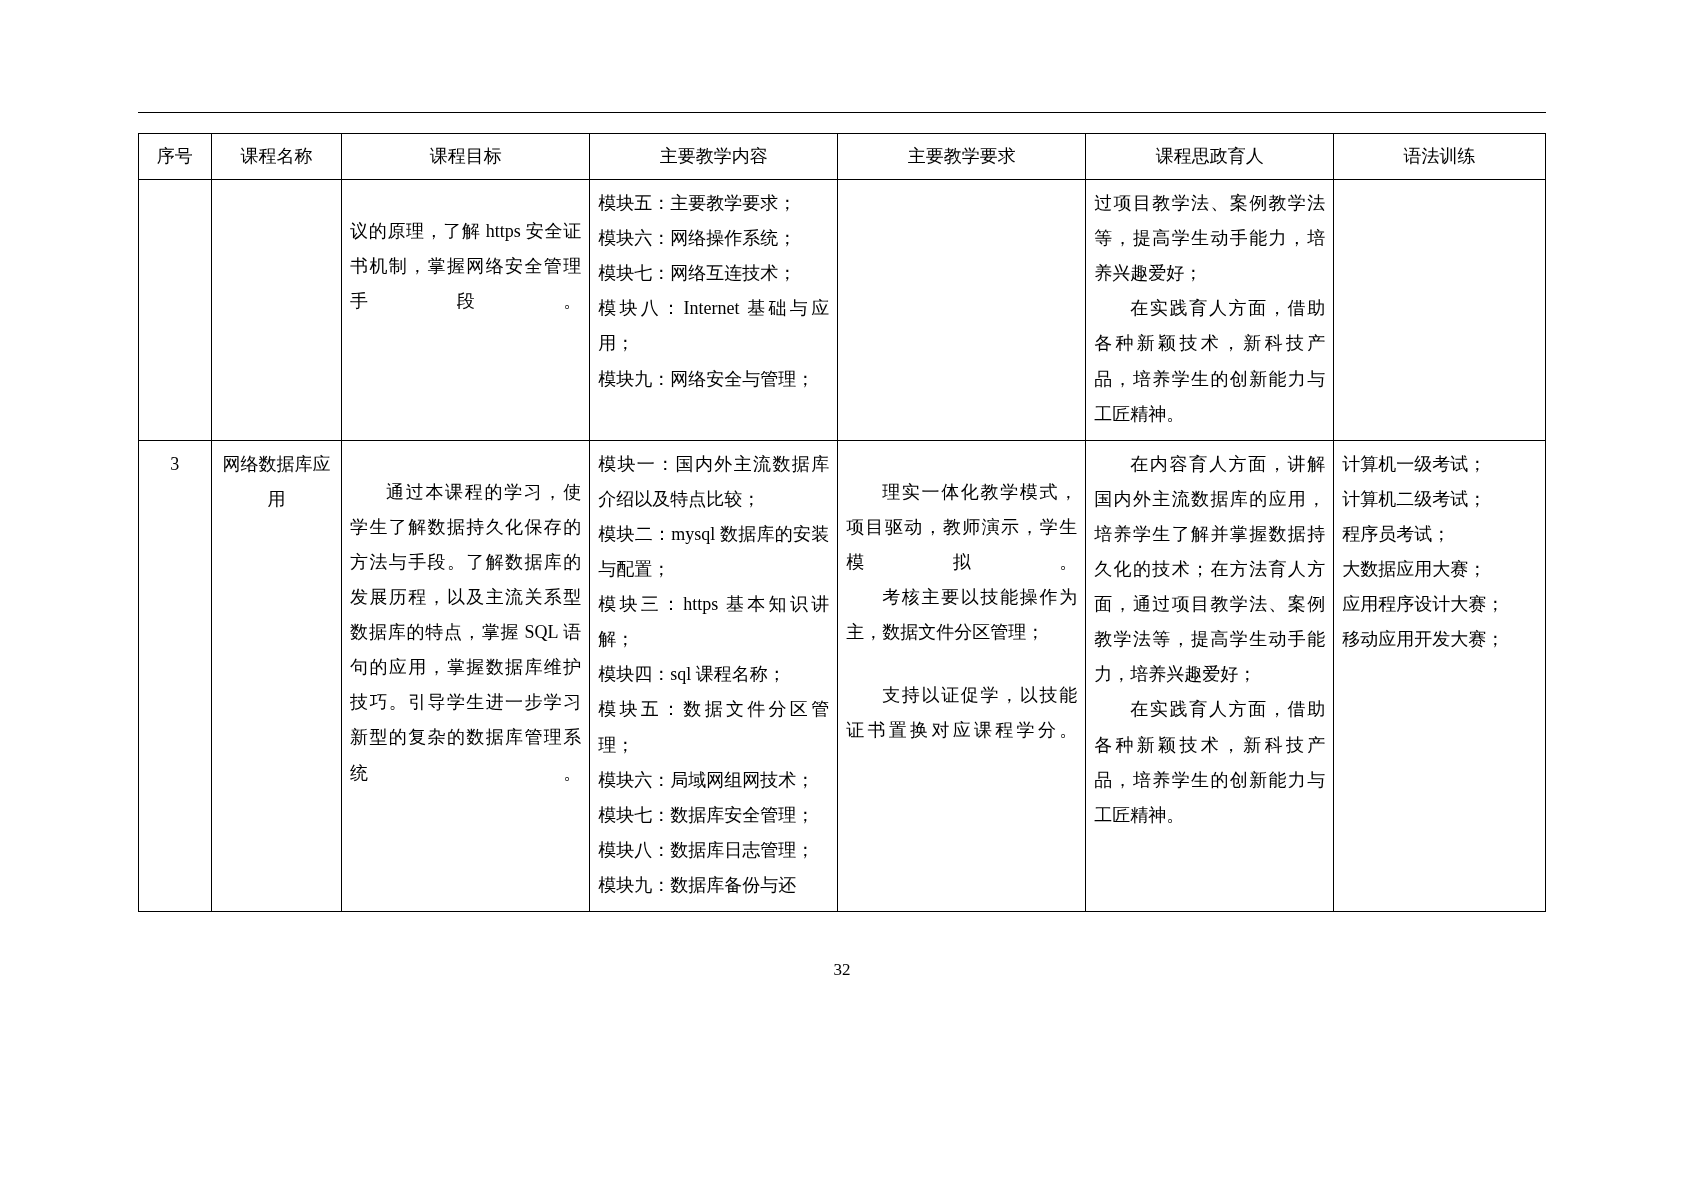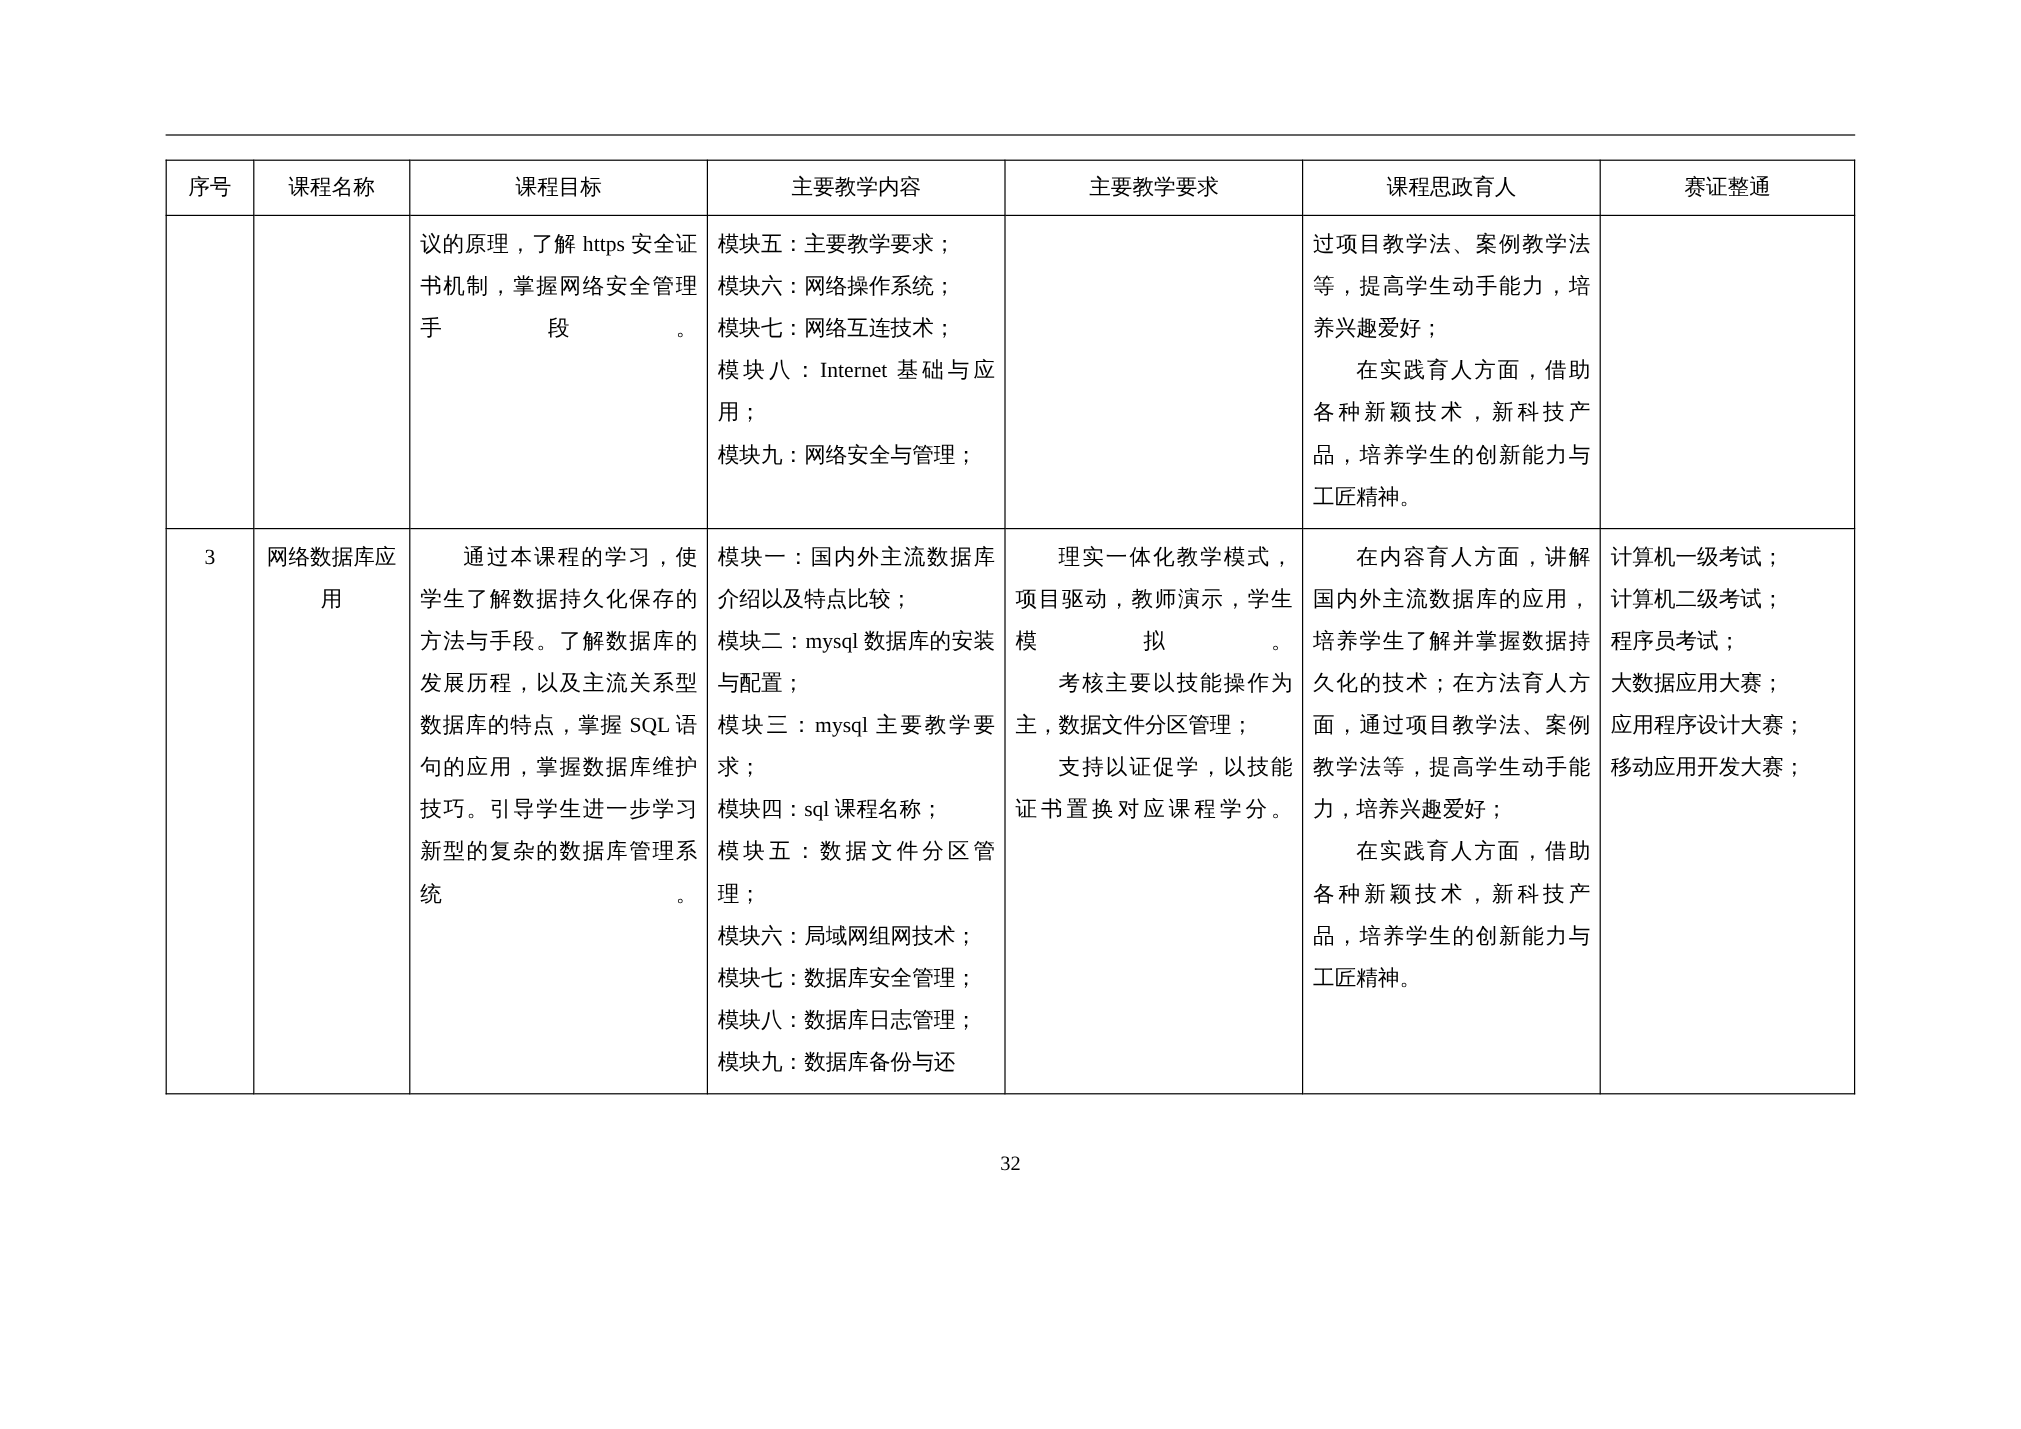--- a/index.html
+++ b/index.html
@@ -71,20 +71,21 @@
     margin: 0;
     text-align: justify;
     text-justify: inter-ideograph;
   }
   .p.indent {
     text-indent: 2em;
   }
   .p.jfull {
     text-align: justify;
     text-align-last: justify;
+    margin-top: 28px;
   }
   .page-number {
     position: absolute;
     left: 0;
     top: 960px;
     width: 1684px;
     text-align: center;
     font-size: 17px;
     font-family: "Liberation Serif", serif;
   }
@@ -108,21 +109,21 @@
         <col class="c-cert">
       </colgroup>
       <thead>
         <tr>
           <th>序号</th>
           <th>课程名称</th>
           <th>课程目标</th>
           <th>主要教学内容</th>
           <th>主要教学要求</th>
           <th>课程思政育人</th>
-          <th>赛证整通</th>
+          <th>语法训练</th>
         </tr>
       </thead>
       <tbody>
 
         <tr>
           <td class="center-cell"></td>
           <td class="center-cell"></td>
           <td>
             <p class="p jfull">议的原理，了解 https 安全证书机制，掌握网络安全管理手段。</p>
           </td>
@@ -143,21 +144,21 @@
 
         <tr>
           <td class="center-cell">3</td>
           <td class="center-cell">网络数据库应用</td>
           <td>
             <p class="p indent jfull">通过本课程的学习，使学生了解数据持久化保存的方法与手段。了解数据库的发展历程，以及主流关系型数据库的特点，掌握 SQL 语句的应用，掌握数据库维护技巧。引导学生进一步学习新型的复杂的数据库管理系统。</p>
           </td>
           <td>
             <p class="p">模块一：国内外主流数据库介绍以及特点比较；</p>
             <p class="p">模块二：mysql 数据库的安装与配置；</p>
-            <p class="p">模块三：mysql 主要教学要求；</p>
+            <p class="p">模块三：https 基本知识讲解；</p>
             <p class="p">模块四：sql 课程名称；</p>
             <p class="p">模块五：数据文件分区管理；</p>
             <p class="p">模块六：局域网组网技术；</p>
             <p class="p">模块七：数据库安全管理；</p>
             <p class="p">模块八：数据库日志管理；</p>
             <p class="p">模块九：数据库备份与还</p>
           </td>
           <td>
             <p class="p indent jfull">理实一体化教学模式，项目驱动，教师演示，学生模拟。</p>
             <p class="p indent">考核主要以技能操作为主，数据文件分区管理；</p>

